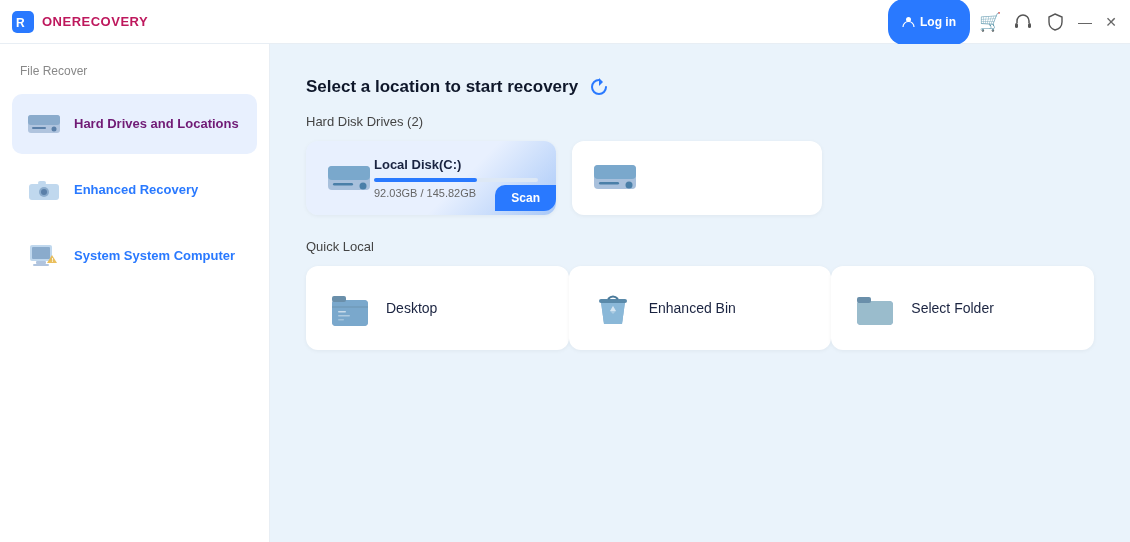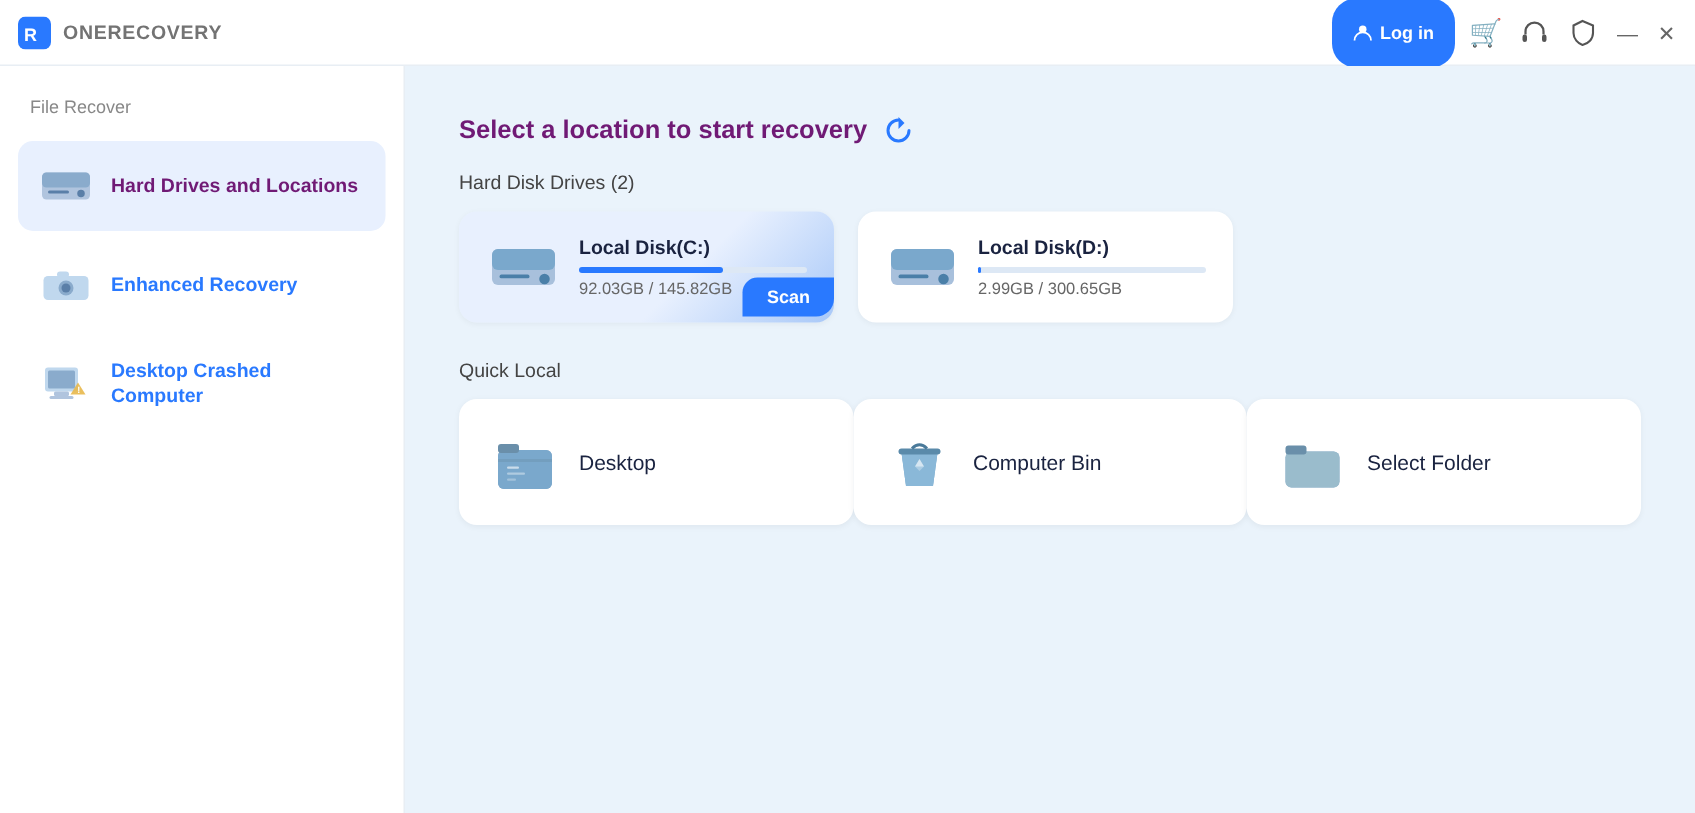--- a/index.html
+++ b/index.html
@@ -29,21 +29,21 @@
       align-items: center;
       gap: 8px;
     }
     .app-logo {
       width: 22px;
       height: 22px;
     }
     .app-name {
       font-size: 13px;
       font-weight: 700;
-      color: #737373;
+      color: #be185d;
       letter-spacing: 0.5px;
     }
     .titlebar-right {
       display: flex;
       align-items: center;
       gap: 10px;
     }
     .login-btn {
       background: #2979ff;
       color: #fff;
@@ -144,21 +144,21 @@
 
     .section-title-row {
       display: flex;
       align-items: center;
       gap: 10px;
       margin-bottom: 16px;
     }
     .section-title {
       font-size: 17px;
       font-weight: 700;
-      color: #701a75;
+      color: #0f172a;
     }
     .refresh-icon {
       width: 22px;
       height: 22px;
       color: #2979ff;
       display: flex;
       align-items: center;
       justify-content: center;
       cursor: pointer;
     }
@@ -186,21 +186,21 @@
       overflow: hidden;
       box-shadow: 0 1px 4px rgba(0,0,0,0.05);
       transition: box-shadow 0.15s;
     }
     .disk-card.featured {
       background: linear-gradient(135deg, #e8f0fe 60%, #a8c8f8 100%);
     }
     .disk-card-inner {
       display: flex;
       align-items: center;
-      gap: 12px;
+      gap: 0;
     }
     .disk-icon-wrap {
       width: 50px;
       height: 40px;
       display: flex;
       align-items: center;
       justify-content: center;
     }
     .disk-info { flex: 1; }
     .disk-name {
@@ -347,21 +347,21 @@
         <svg width="36" height="30" viewBox="0 0 36 30" fill="none">
           <rect x="4" y="4" width="22" height="16" rx="2" fill="#c0d8ee"></rect>
           <rect x="6" y="6" width="18" height="12" rx="1" fill="#8aabcc"></rect>
           <rect x="10" y="20" width="10" height="3" rx="1" fill="#b0c4de"></rect>
           <rect x="7" y="23" width="16" height="2" rx="1" fill="#b0c4de"></rect>
 
           <polygon points="26,14 31,22 21,22" fill="#e8b84b" opacity="0.9"></polygon>
           <text x="25.5" y="21" font-size="6" fill="white" font-weight="bold">!</text>
         </svg>
       </div>
-      <span class="sidebar-item-label">Desktop Crashed Computer</span>
+      <span class="sidebar-item-label">System System Computer</span>
     </div>
   </div>
 
   <div class="content">
 
     <div class="section-title-row">
       <span class="section-title">Select a location to start recovery</span>
       <div class="refresh-icon">
         <svg width="20" height="20" viewBox="0 0 20 20" fill="none">
           <path d="M17 10A7 7 0 1 1 10 3" stroke="#2979ff" stroke-width="2" stroke-linecap="round" fill="none"></path>
@@ -398,27 +398,20 @@
       <div class="disk-card">
         <div class="disk-card-inner">
           <div class="disk-icon-wrap">
             <svg width="46" height="38" viewBox="0 0 46 38" fill="none">
               <rect x="2" y="7" width="42" height="24" rx="4" fill="#a8c0dc"></rect>
               <rect x="2" y="7" width="42" height="14" rx="4" fill="#7aa8cc"></rect>
               <ellipse cx="37" cy="27" rx="3.5" ry="3.5" fill="#4a7fa8"></ellipse>
               <rect x="7" y="24" width="20" height="2.5" rx="1.25" fill="#4a7fa8"></rect>
             </svg>
           </div>
-          <div class="disk-info">
-            <div class="disk-name">Local Disk(D:)</div>
-            <div class="disk-bar-bg">
-              <div class="disk-bar-fill" style="width: 1%; background: #2979ff;"></div>
-            </div>
-            <div class="disk-size">2.99GB / 300.65GB</div>
-          </div>
         </div>
       </div>
 
     </div>
 
     <div class="quick-access-label">Quick Local</div>
 
     <div class="quick-cards">
 
       <div class="quick-card">
@@ -457,21 +450,21 @@
             <path d="M22 20 L19 25 L25 25 Z" fill="white" opacity="0.5"></path>
             <path d="M22 20 L25 25 L22 28 L19 25 Z" fill="white" opacity="0.3"></path>
             <defs>
               <linearGradient id="bingrad" x1="10" y1="16" x2="34" y2="38">
                 <stop offset="0%" stop-color="#8ab8d8"></stop>
                 <stop offset="100%" stop-color="#5a8aaa"></stop>
               </linearGradient>
             </defs>
           </svg>
         </div>
-        <span class="quick-card-label">Computer Bin</span>
+        <span class="quick-card-label">Enhanced Bin</span>
       </div>
 
       <div class="quick-card">
         <div class="quick-card-icon">
           <svg width="44" height="44" viewBox="0 0 44 44" fill="none">
             <rect x="4" y="15" width="36" height="24" rx="4" fill="#8aabcc"></rect>
             <rect x="4" y="15" width="36" height="24" rx="4" fill="url(#foldergrad)"></rect>
             <rect x="4" y="11" width="14" height="6" rx="2" fill="#6a8faa"></rect>
             <defs>
               <linearGradient id="foldergrad" x1="4" y1="15" x2="40" y2="39">

